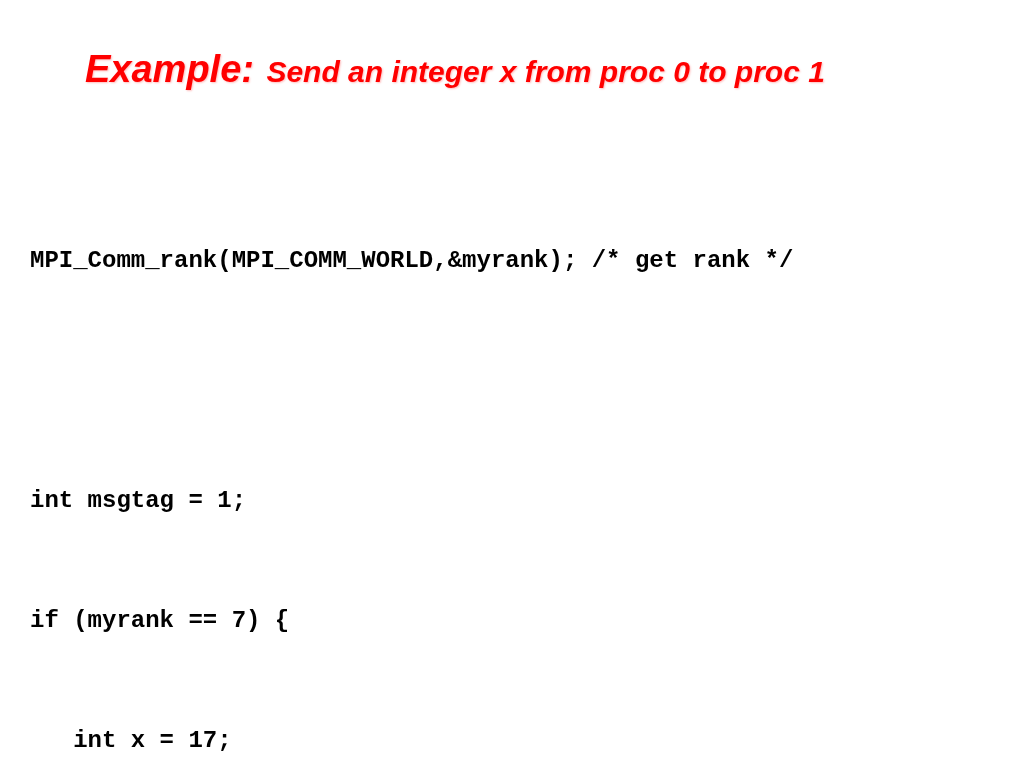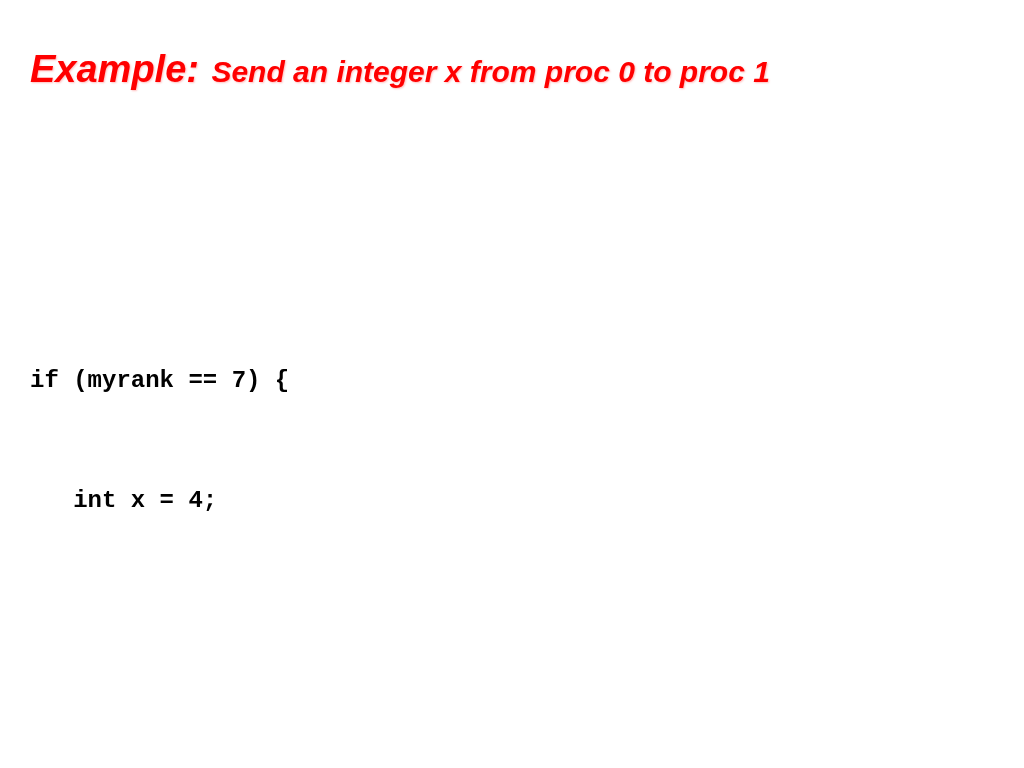--- a/index.html
+++ b/index.html
@@ -8,20 +8,21 @@
     width: 1024px;
     height: 768px;
     background: #ffffff;
     font-family: Arial, Helvetica, sans-serif;
     overflow: hidden;
   }
   .slide {
     padding: 48px 30px 30px 30px;
   }
   .title-line {
+    margin-left: 55px;
     margin-bottom: 70px;
   }
   .title-label {
     font-style: italic;
     font-weight: bold;
     color: #ff0000;
     font-size: 38px;
     text-shadow: 1px 1px 2px rgba(255,0,0,0.25);
   }
   .title-desc {
@@ -50,22 +51,24 @@
 </style>
 </head>
 <body>
 
 <div class="slide">
   <div class="title-line">
     <span class="title-label">Example:</span>
     <span class="title-desc">Send an integer x from proc 0 to proc 1</span>
   </div>
   <div class="code-block">
+    <span class="code-line">MPI_Comm_rank(MPI_COMM_WORLD,&amp;myrank); /* get rank */</span>
     <div class="blank"></div>
+    <span class="code-line">int msgtag = 1;</span>
     <span class="code-line">if (myrank == 7) {</span>
-    <span class="code-line">   int x = 4;</span>
+    <span class="code-line">   int x = 17;</span>
     
     
     
     
     
   </div>
 </div>
 
 </body></html>

